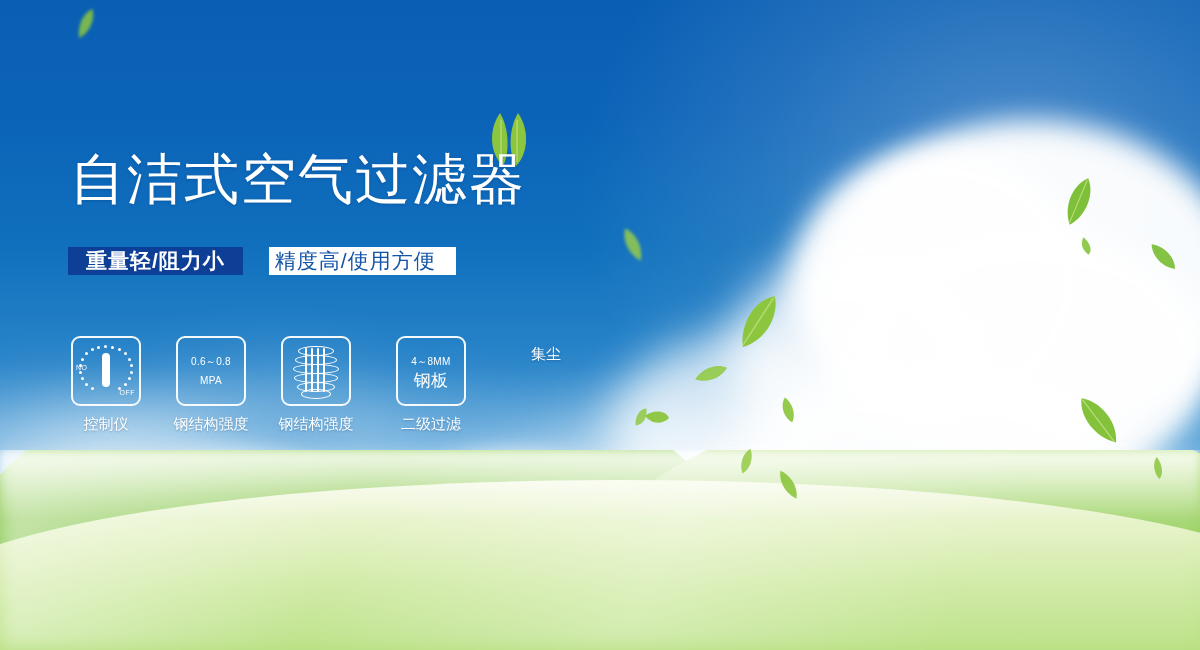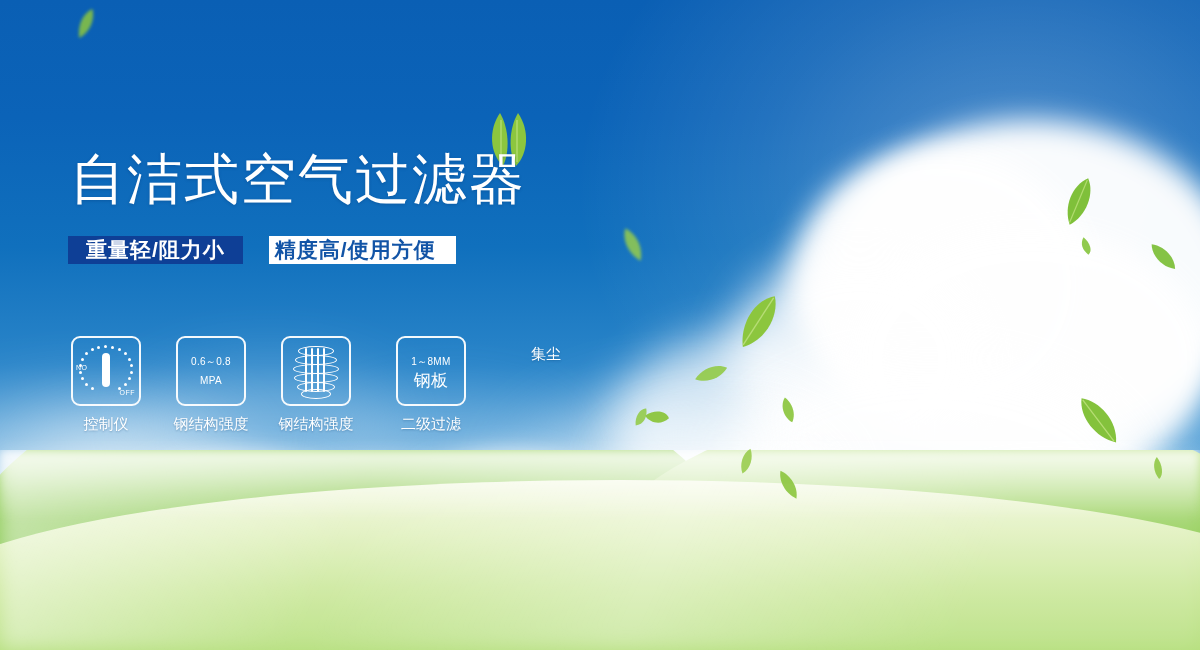--- a/index.html
+++ b/index.html
@@ -101,31 +101,31 @@
   
   .title{
     position:absolute;left:70px;top:146px;
     font-size:55px;line-height:66px;color:#ffffff;
     font-weight:300;letter-spacing:2px;white-space:nowrap;
     text-shadow:0 1px 3px rgba(0,40,90,.25);
     text-align:right;
   }
   .sprout{position:absolute;left:476px;top:110px;width:64px;height:58px;}
 
-  .tagbar{position:absolute;left:68px;top:236px;height:50px;display:flex;align-items:flex-start;border-radius:17px;}
+  .tagbar{position:absolute;left:68px;top:236px;height:50px;display:flex;align-items:center;border-radius:17px;}
   .tag-left{
     background:#0e3f96;color:#ffffff;
     display:flex;align-items:center;justify-content:center;
     padding:0 18px;font-size:21px;letter-spacing:1px;font-weight:600;
   }
   .tag-sep{width:26px;background:linear-gradient(105deg,#0e3f96 0%,#0e3f96 46%,#ffffff 48%,#ffffff 100%);}
   .tag-right{
     background:#ffffff;color:#1254a6;
     display:flex;align-items:center;justify-content:center;
-    padding:0 20px 0 6px;font-size:21px;letter-spacing:1px;font-weight:700;
+    padding:0 20px 0 6px;font-size:21px;letter-spacing:1px;font-weight:400;
   }
 
   
   .features{position:absolute;left:70px;top:336px;display:flex;gap:33px;}
   .feature{width:72px;display:flex;flex-direction:column;align-items:center;}
   .fbox{
     width:70px;height:70px;border:2px solid rgba(255,255,255,.95);
     border-radius:9px;display:flex;flex-direction:column;
     align-items:center;justify-content:center;color:#ffffff;
     box-sizing:border-box;position:relative;
@@ -351,21 +351,21 @@
           <div class="ring" style="top:29px;width:42px;"></div>
           <div class="ring" style="top:38px;width:36px;"></div>
           <div class="ring" style="top:45px;width:28px;"></div>
         </div>
       </div>
       <div class="flabel">钢结构强度</div>
     </div>
 
     <div class="feature wide">
       <div class="fbox">
-        <div class="txt">1～8MM</div>
+        <div class="txt">4～8MM</div>
         <div class="txt cn">钢板</div>
       </div>
       <div class="flabel">二级过滤</div>
     </div>
 
     <div class="feature">
       <div class="flabel">集尘</div>
     </div>
 
   </div>

